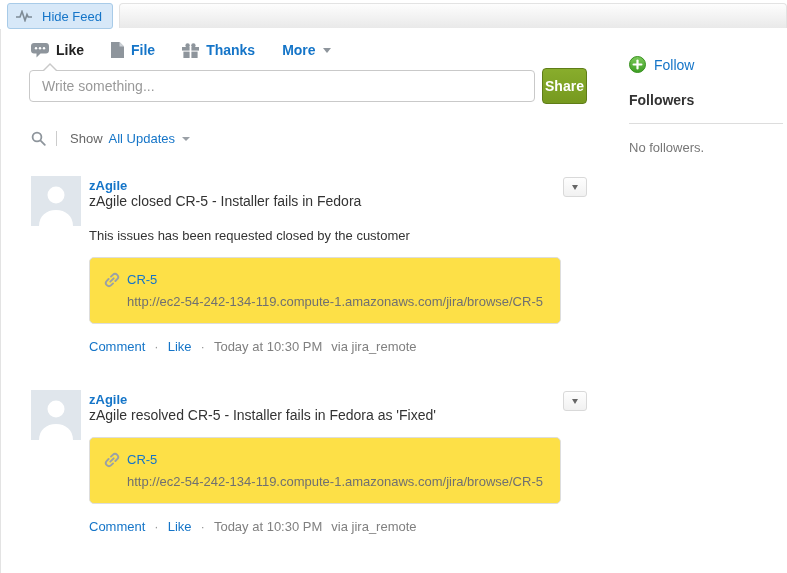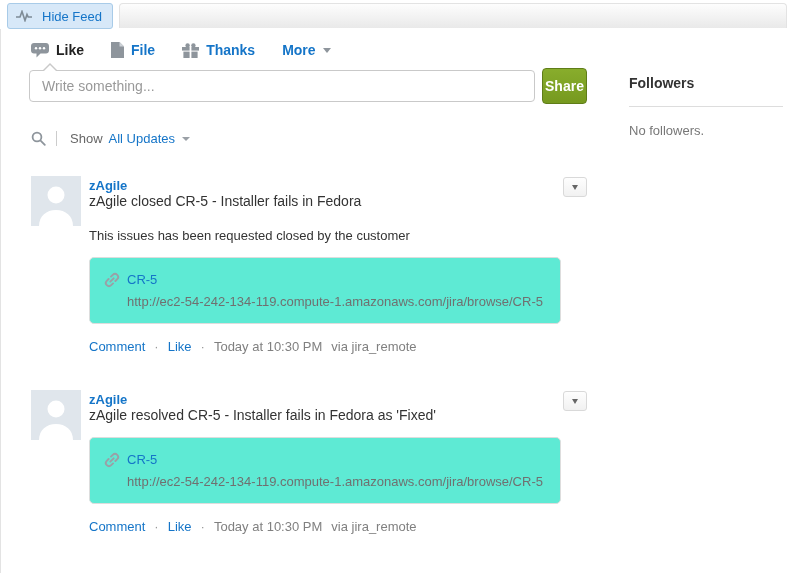--- a/index.html
+++ b/index.html
@@ -52,21 +52,21 @@
   .avatar { position:absolute; left:0; top:0; width:50px; height:50px; }
   .post-author { color:#1575c8; font-weight:bold; font-size:13px; padding-top:2px; cursor:pointer; display:inline-block; }
   .menu-btn { position:absolute; right:0; top:1px; width:24px; height:20px; border:1px solid #d9d9d9;
     border-radius:3px; background:linear-gradient(#fefefe,#f1f1f1); display:flex; align-items:center;
     justify-content:center; cursor:pointer; }
   .menu-btn .caret { border-top-color:#666; border-left-width:3.5px; border-right-width:3.5px; }
   .post-headline { font-size:14px; color:#333; }
   .post-body { margin-top:19px; font-size:13px; color:#333; }
   .post-body:empty { display:none; }
   .attachment { margin-top:14px; margin-right:26px; border:1px solid #ddd; border-radius:5px;
-    padding:14px 10px 14px 14px; display:flex; align-items:flex-start; background:#5eead4; }
+    padding:14px 10px 14px 14px; display:flex; align-items:flex-start; background:#fde047; }
   .att-text { margin-left:7px; }
   .att-title { color:#1575c8; font-size:13px; cursor:pointer; }
   .att-url { margin-top:7px; color:#707070; font-size:13px; }
   .post-actions { margin-top:15px; display:flex; align-items:center; gap:9px; font-size:13px; }
   .action-link { color:#1575c8; cursor:pointer; }
   .dot-sep { color:#999; }
   .muted { color:#808080; }
 
   
   .sidebar { width:201px; padding:27px 4px 0 42px; }
@@ -234,17 +234,33 @@
           <span class="dot-sep">·</span>
           <span class="muted">Today at 10:30 PM</span>
           <span class="muted">via jira_remote</span>
         </div>
       </div>
 
     </div>
   </div>
 
   <div class="sidebar">
+    <div class="follow-row">
+      <span class="icon">
+        <svg width="17" height="17" viewBox="0 0 17 17">
+          <defs>
+              <linearGradient id="pg" x1="0" y1="0" x2="0" y2="1">
+                <stop offset="0" stop-color="#7cc95a"></stop>
+                <stop offset="1" stop-color="#3c9e23"></stop>
+              </linearGradient>
+            </defs>
+          <circle cx="8.5" cy="8.5" r="8" fill="url(#pg)" stroke="#38911f"></circle>
+          <line x1="8.5" y1="4.6" x2="8.5" y2="12.4" stroke="#fff" stroke-width="2.2" stroke-linecap="round"></line>
+          <line x1="4.6" y1="8.5" x2="12.4" y2="8.5" stroke="#fff" stroke-width="2.2" stroke-linecap="round"></line>
+        </svg>
+      </span>
+      <span class="follow-label">Follow</span>
+    </div>
     <div class="followers-heading">Followers</div>
     <div class="sb-divider"></div>
     <div class="no-followers">No followers.</div>
   </div>
 </div>
 
 </body></html>

